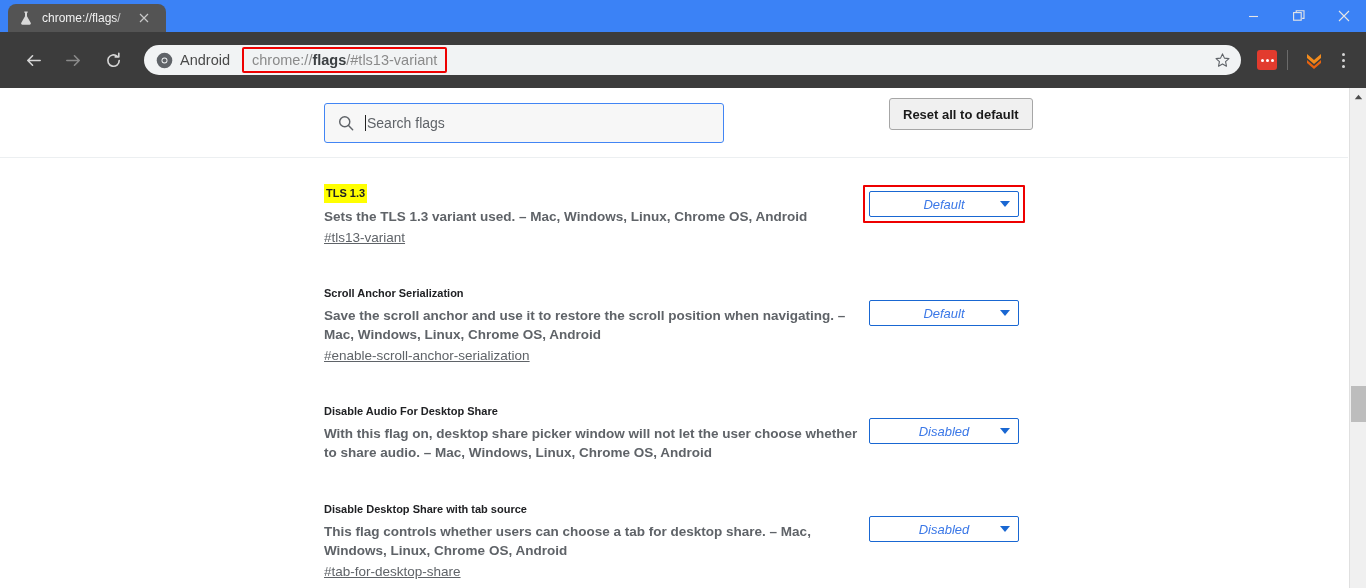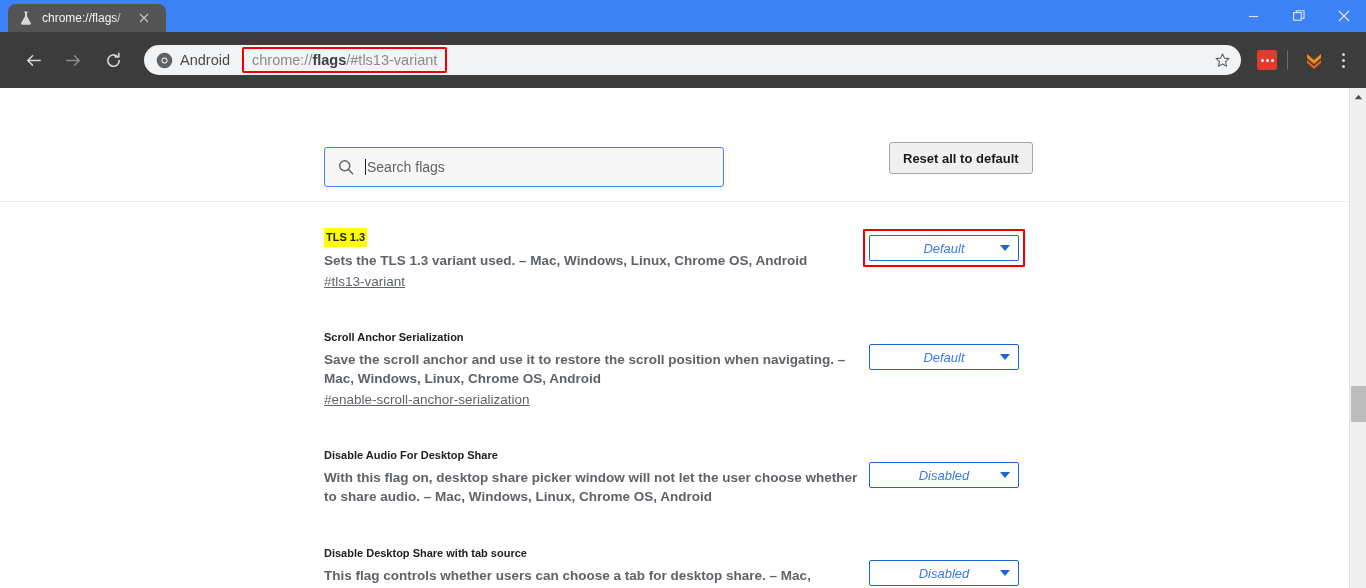--- a/index.html
+++ b/index.html
@@ -93,21 +93,20 @@
 
   
   .page {
     position: absolute; top: 88px; left: 0; right: 0; bottom: 0;
     background: #ffffff;
   }
   .search-row {
     height: 70px; display: flex; align-items: center;
     padding-left: 324px; border-bottom: 1px solid #eceff1;
     position: relative;
-    margin-top: 44px;
   }
   .search-box {
     width: 400px; height: 40px; border: 1px solid #4285f4; border-radius: 3px;
     background: #f7f7f7; display: flex; align-items: center; padding: 0 12px;
   }
   .search-icon { width: 18px; height: 18px; flex: 0 0 18px; display: block; }
   .caret { width: 1px; height: 16px; background: #222; margin-left: 10px; flex: 0 0 1px; }
   .search-placeholder { font-size: 14px; color: #5f6368; margin-left: 1px; }
   .reset-btn {
     position: absolute; left: 889px; top: 10px;

